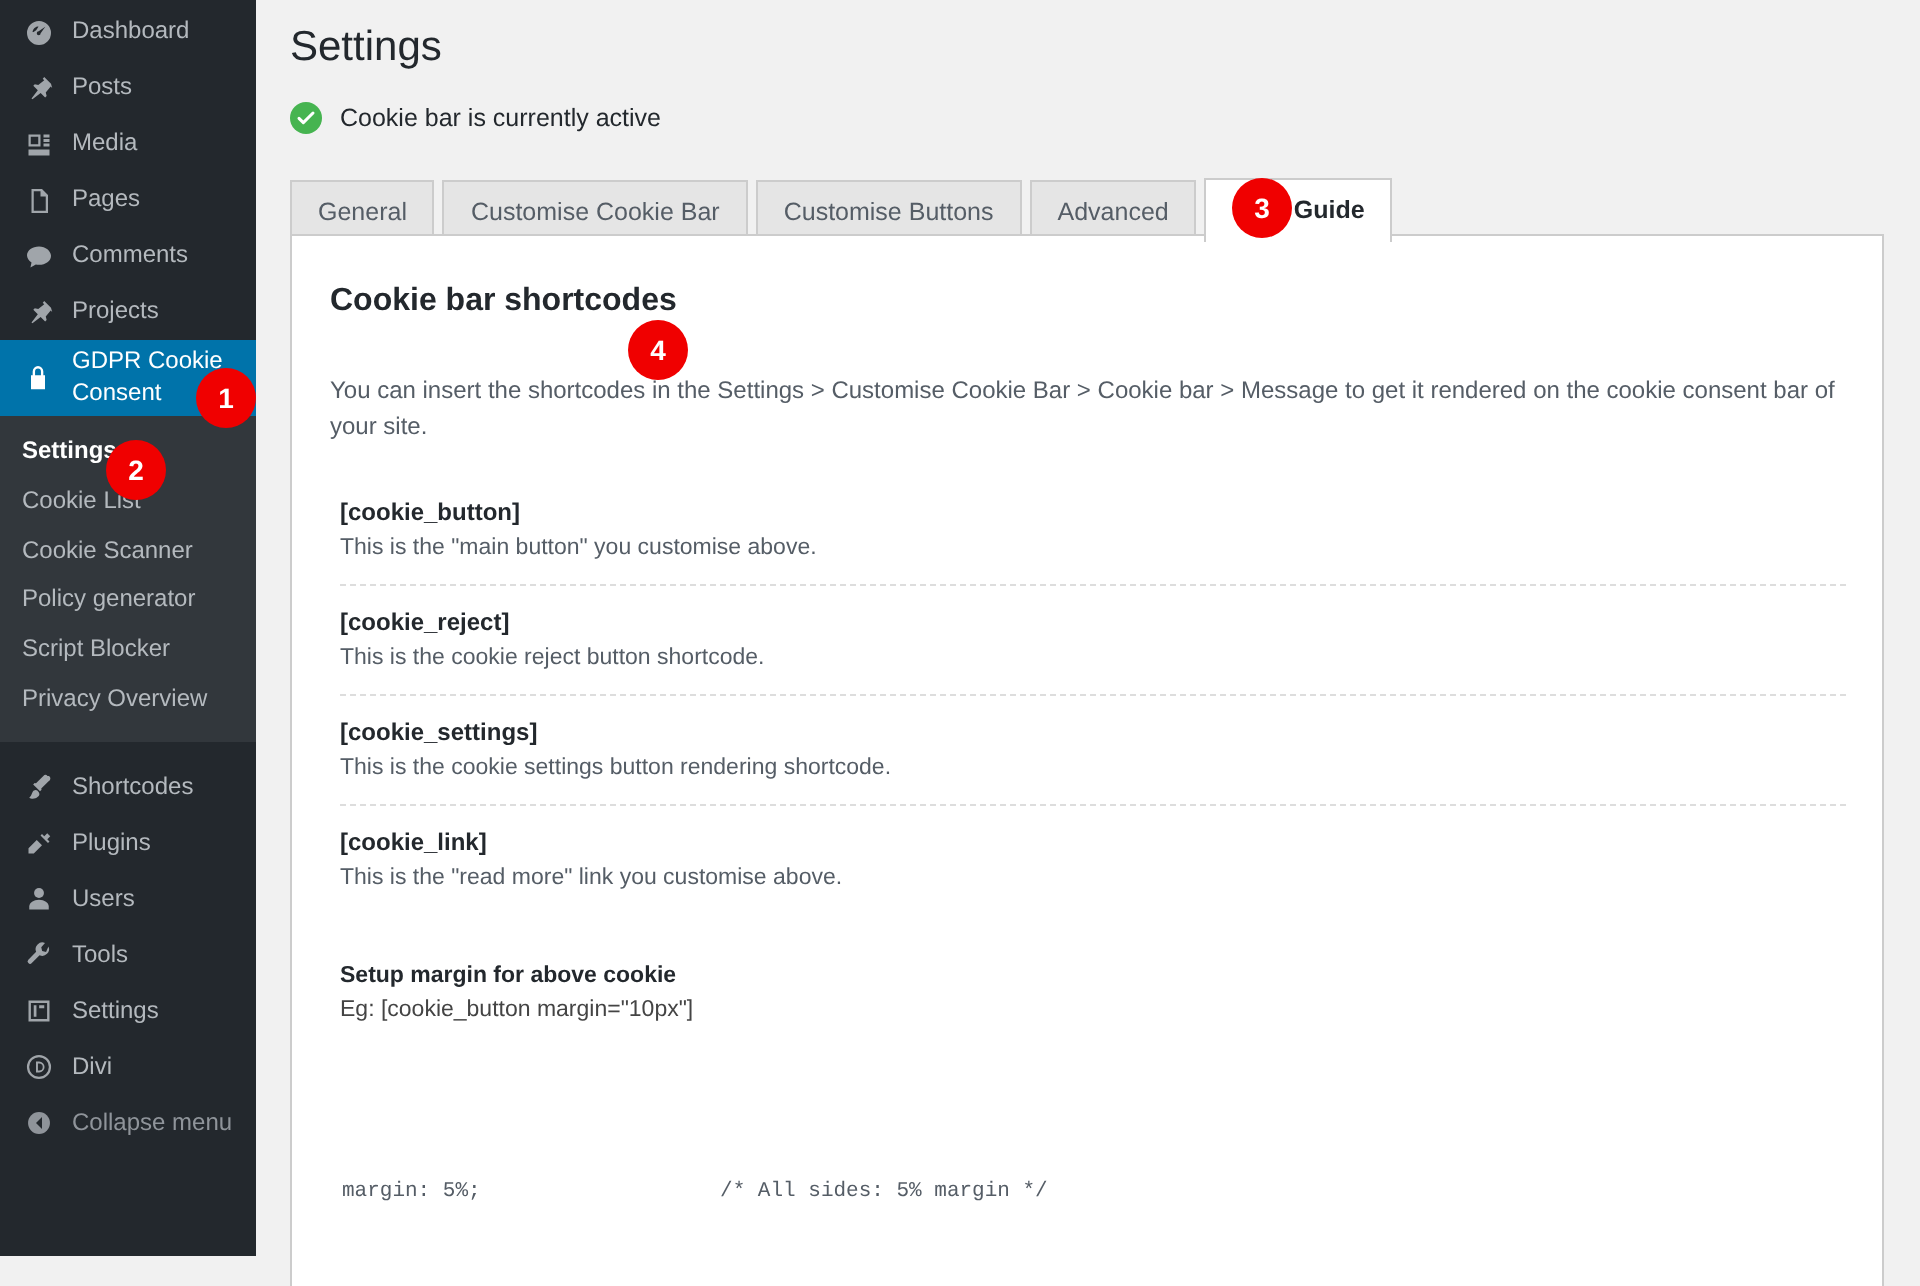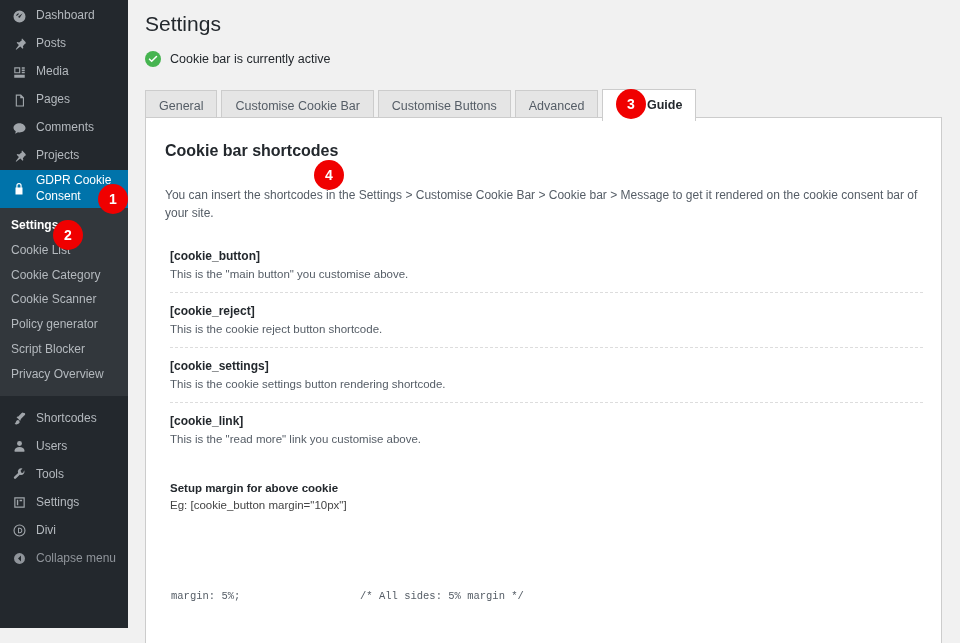--- a/index.html
+++ b/index.html
@@ -307,38 +307,45 @@
             </svg>
         </span>
         <span class="mi-label">GDPR Cookie
 Consent</span>
       </div>
     </div>
 
     <div id="submenu">
       <span class="submenu-item current">Settings</span>
       <span class="submenu-item">Cookie List</span>
-      <span class="submenu-item">Cookie Category</span>
       <span class="submenu-item">Cookie Scanner</span>
       <span class="submenu-item">Policy generator</span>
       <span class="submenu-item">Script Blocker</span>
       <span class="submenu-item">Privacy Overview</span>
     </div>
 
     <div class="menu-bottom">
 
       <div class="menu-item">
         <span class="mi-ico">
           <svg width="15" height="15" viewBox="0 0 20 20" fill="currentColor">
               <path d="M15.7 2.6a2 2 0 00-2.8 0L8 7.5l-.9-.2-1 1 4.6 4.6 1-1-.2-.9 4.9-4.9a2 2 0 00.3-3.5zM6.3 12.5c-1.1 1.1-1.4 3.9-2.8 4.6 1.6 1.3 4.4.7 5.5-.4a1.9 1.9 0 00-2.7-4.2z"></path>
             </svg>
         </span>
         <span class="mi-label">Shortcodes</span>
       </div>
 
+      <div class="menu-item">
+        <span class="mi-ico">
+          <svg width="15" height="15" viewBox="0 0 20 20" fill="currentColor">
+              <path d="M15.5 3.5l-2 2L12 4l-1 1 5 5 1-1-1.5-1.5 2-2-2-2zM8.5 8L3 13.5V17h3.5L12 11.5 8.5 8z"></path>
+            </svg>
+        </span>
+        <span class="mi-label">Plugins</span>
+      </div>
 
       <div class="menu-item">
         <span class="mi-ico">
           <svg width="15" height="15" viewBox="0 0 20 20" fill="currentColor">
               <circle cx="10" cy="6" r="3.3"></circle>
               <path d="M10 10.5c-3.6 0-6.5 2-6.5 4.5v2h13v-2c0-2.5-2.9-4.5-6.5-4.5z"></path>
             </svg>
         </span>
         <span class="mi-label">Users</span>
       </div>

